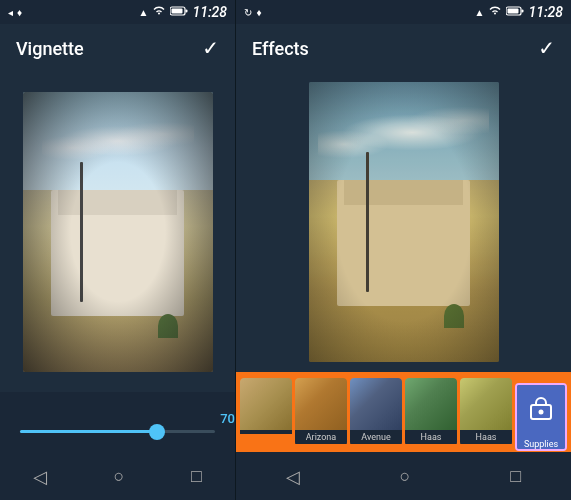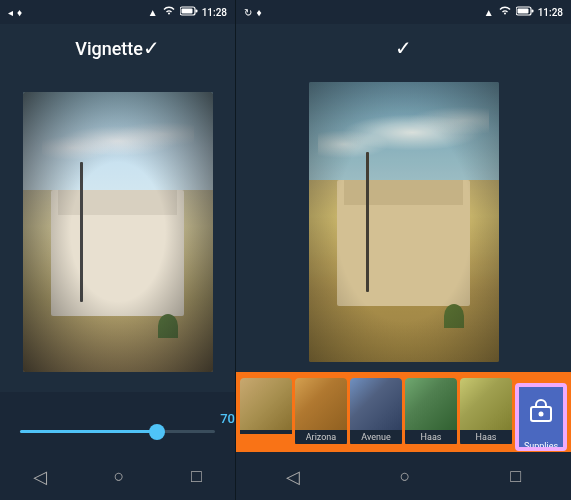--- a/index.html
+++ b/index.html
@@ -38,31 +38,32 @@
       display: flex;
       align-items: center;
       gap: 4px;
     }
     .status-icon {
       color: #fff;
       font-size: 10px;
     }
     .status-time {
       color: #fff;
-      font-size: 10px;
+      font-size: 14px;
       font-weight: 500;
+      font-style: italic;
     }
 
     
     .top-bar {
       height: 48px;
       background: #1e2d3d;
       display: flex;
       align-items: center;
-      justify-content: center;
+      justify-content: space-between;
       padding: 0 16px;
       flex-shrink: 0;
     }
     .top-bar-title {
       color: #ffffff;
       font-size: 18px;
       font-weight: 500;
     }
     .check-icon {
       color: #ffffff;
@@ -251,21 +252,21 @@
     }
     .effect-thumb {
       flex: 0 0 52px;
       height: 68px;
       border-radius: 4px;
       overflow: hidden;
       position: relative;
       cursor: pointer;
     }
     .effect-thumb.active {
-      border: 4px solid #f0abfc;
+      border: 2px solid #f0abfc;
       margin-top: 9px;
     }
     .effect-thumb-img {
       width: 100%;
       height: 52px;
       border-radius: 3px 3px 0 0;
     }
     .effect-thumb-label {
       text-align: center;
       color: #ccc;
@@ -413,20 +414,21 @@
           <rect x="0" y="1" width="15" height="8" rx="2" fill="none" stroke="white" stroke-width="1.2"></rect>
           <rect x="1.5" y="2.5" width="11" height="5" rx="1" fill="white"></rect>
           <rect x="15.5" y="3.5" width="2" height="3" rx="1" fill="white"></rect>
         </svg>
       </span>
       <span class="status-time">11:28</span>
     </div>
   </div>
 
   <div class="top-bar">
+    <span class="top-bar-title">Effects</span>
     <span class="check-icon">✓</span>
   </div>
 
   <div class="image-area">
     <div class="effects-photo">
       <div class="effects-sky"></div>
       <div class="effects-clouds"></div>
       <div class="effects-ground"></div>
       <div class="effects-building"></div>
 

